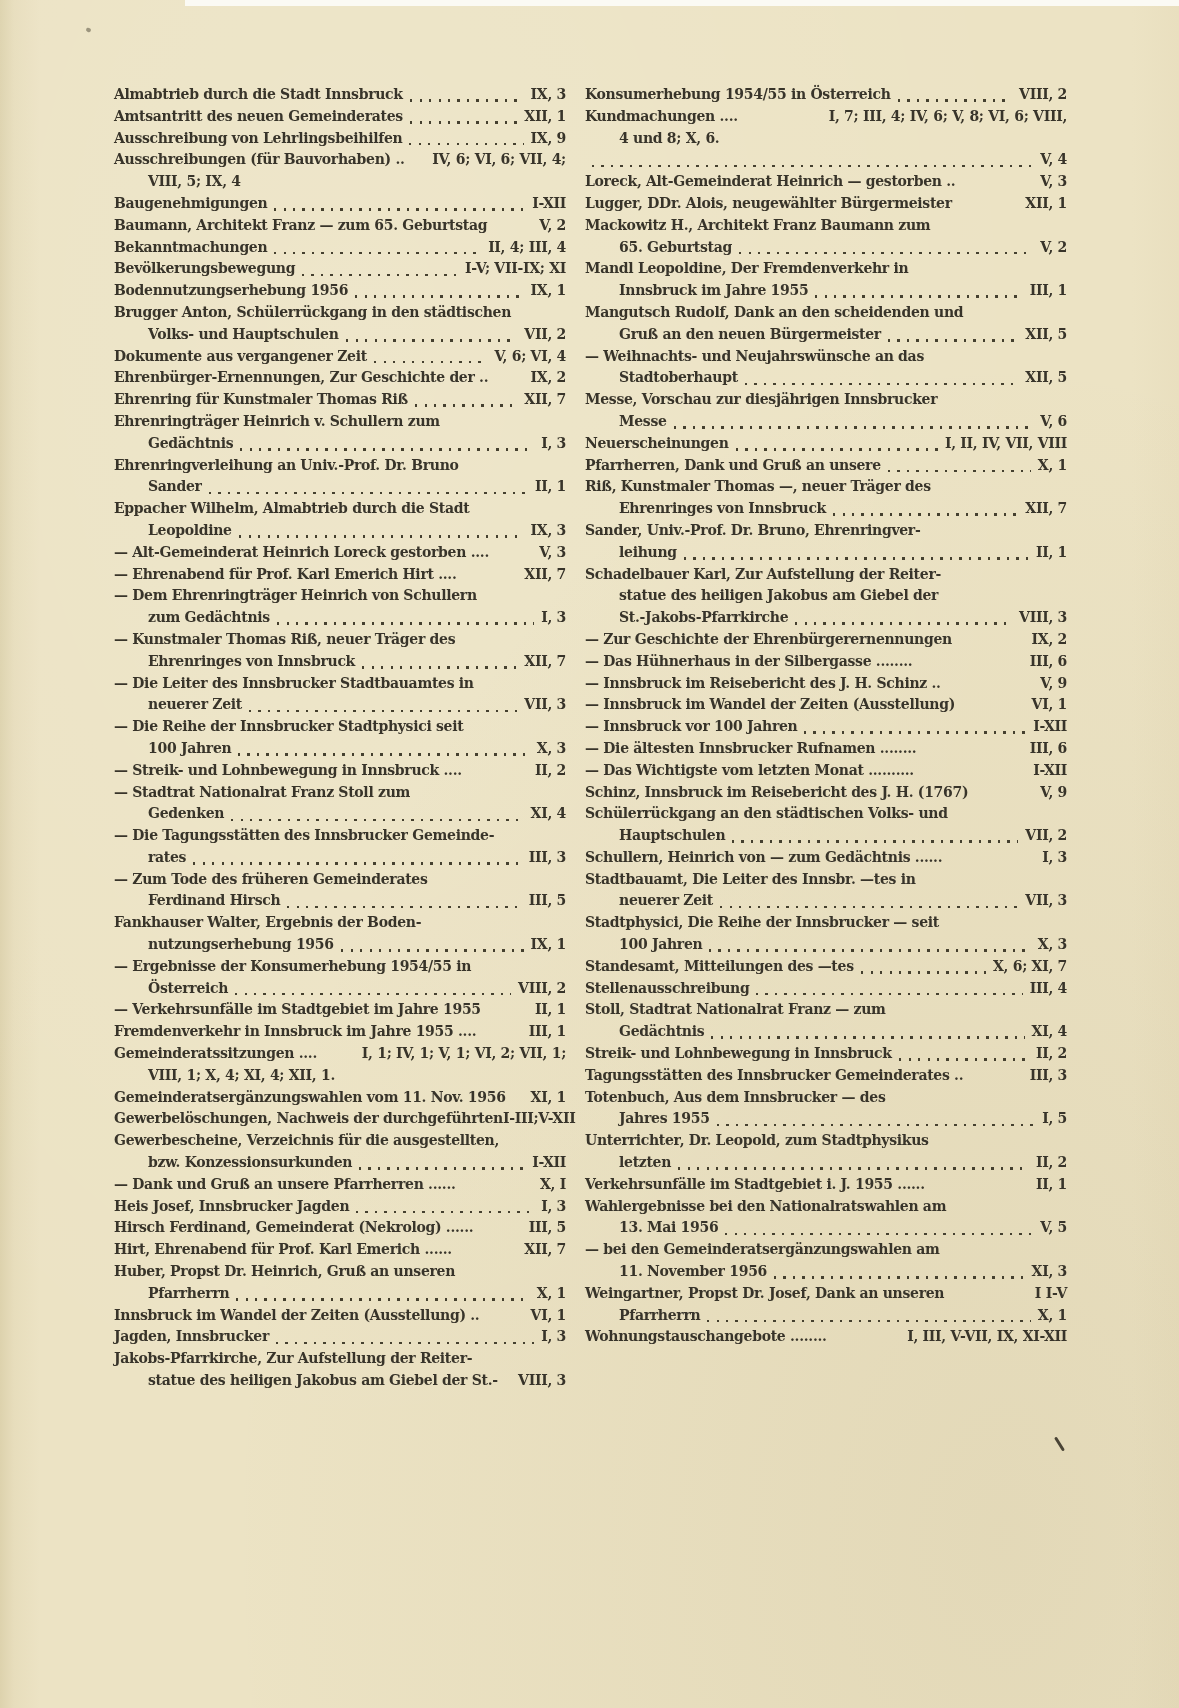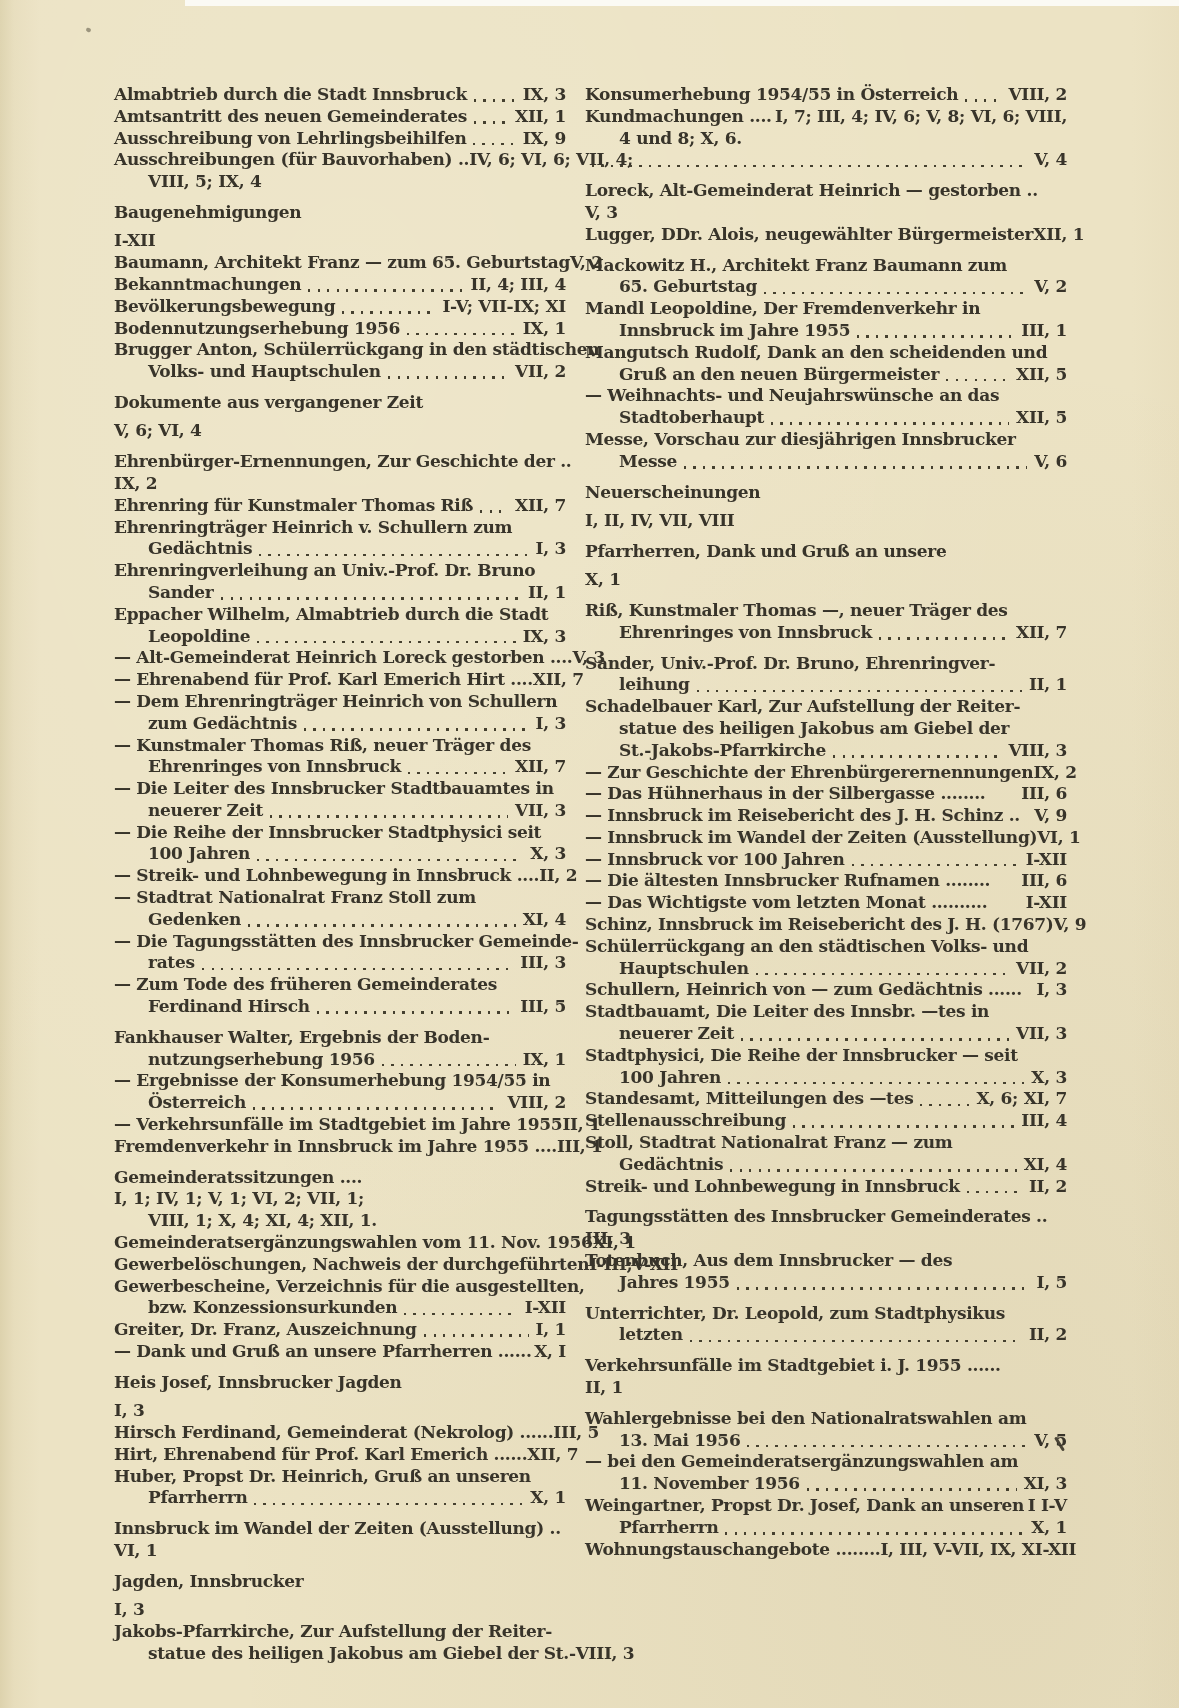--- a/index.html
+++ b/index.html
@@ -22,28 +22,28 @@
   .ink-speck{
     position:absolute;left:86px;top:28px;width:5px;height:4px;border-radius:50%;
     background:rgba(90,84,66,0.55);transform:rotate(20deg);
   }
   .pen-mark{
     position:absolute;left:1058px;top:1436px;width:3px;height:16px;
     background:#4a4436;transform:rotate(-32deg);border-radius:2px;
   }
   .col{
     position:absolute;top:84px;
-    color:#38342a;font-size:17px;font-weight:700;line-height:21.8px;
+    color:#38342a;font-size:14px;font-weight:700;line-height:21.8px;
     letter-spacing:-0.3px;
   }
   #col-left{left:114px;width:452px;}
   #col-right{left:585px;width:482px;}
   .line{display:flex;align-items:baseline;min-height:21.8px;white-space:nowrap;}
   .line.ind{padding-left:34px;}
-  .line.gap{margin-top:9px;flex-direction:column;}
+  .line.gap{}
   .t{flex-shrink:0;}
   .sp{flex:1 1 auto;}
   .dots{
     flex:1 1 auto;align-self:flex-end;height:2.6px;margin:0 7px 4px 7px;min-width:0;
     background-image:repeating-linear-gradient(90deg,#45402f 0 2.3px,rgba(0,0,0,0) 2.3px 9.5px);
   }
   .r{flex-shrink:0;white-space:nowrap;text-align:right;}
 </style>
 </head>
 <body>
@@ -265,25 +265,20 @@
       </div>
       <div class="line">
         <span class="t">Gewerbescheine, Verzeichnis für die ausgestellten,</span>
       </div>
       <div class="line ind">
         <span class="t">bzw. Konzessionsurkunden</span>
         <span class="dots"></span>
         <span class="r">I-XII</span>
       </div>
       <div class="line">
-        <span class="t">Greiter, Dr. Franz, Auszeichnung</span>
-        <span class="dots"></span>
-        <span class="r">I, 1</span>
-      </div>
-      <div class="line">
         <span class="t">— Dank und Gruß an unsere Pfarrherren ......</span>
         <span class="sp"></span>
         <span class="r">X, I</span>
       </div>
       <div class="line gap">
         <span class="t">Heis Josef, Innsbrucker Jagden</span>
         <span class="dots"></span>
         <span class="r">I, 3</span>
       </div>
       <div class="line">

